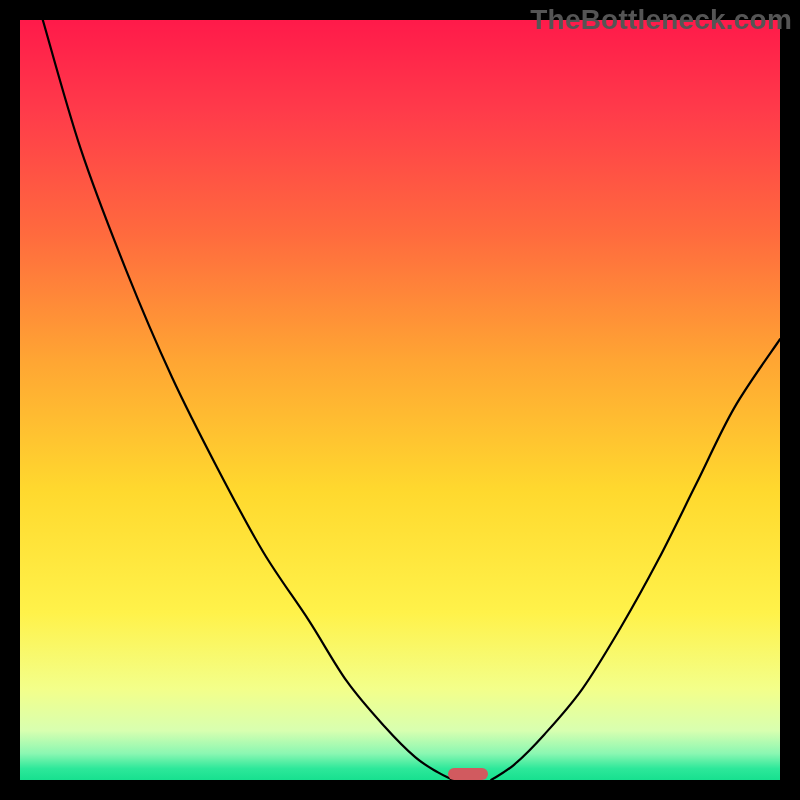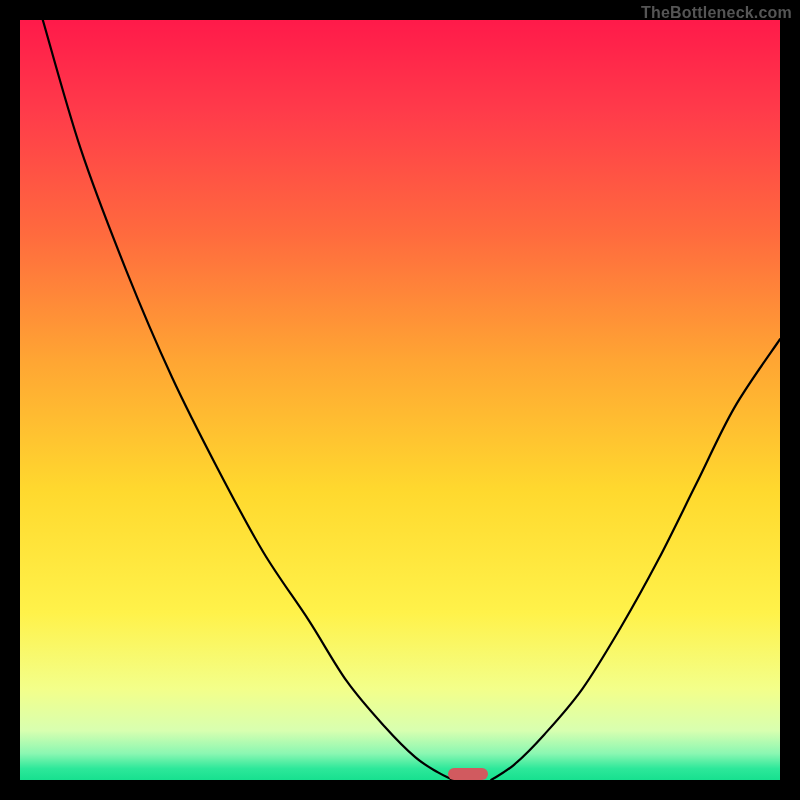--- a/index.html
+++ b/index.html
@@ -15,21 +15,21 @@
     position: relative;
     width: 800px;
     height: 800px;
     background: #000;
   }
   .watermark {
     position: absolute;
     top: 4px;
     right: 8px;
     color: #555;
-    font-size: 16px;
+    font-size: 28px;
     font-weight: bold;
     z-index: 10;
     letter-spacing: 0.2px;
   }
   .plot {
     position: absolute;
     left: 20px;
     top: 20px;
     width: 760px;
     height: 760px;

